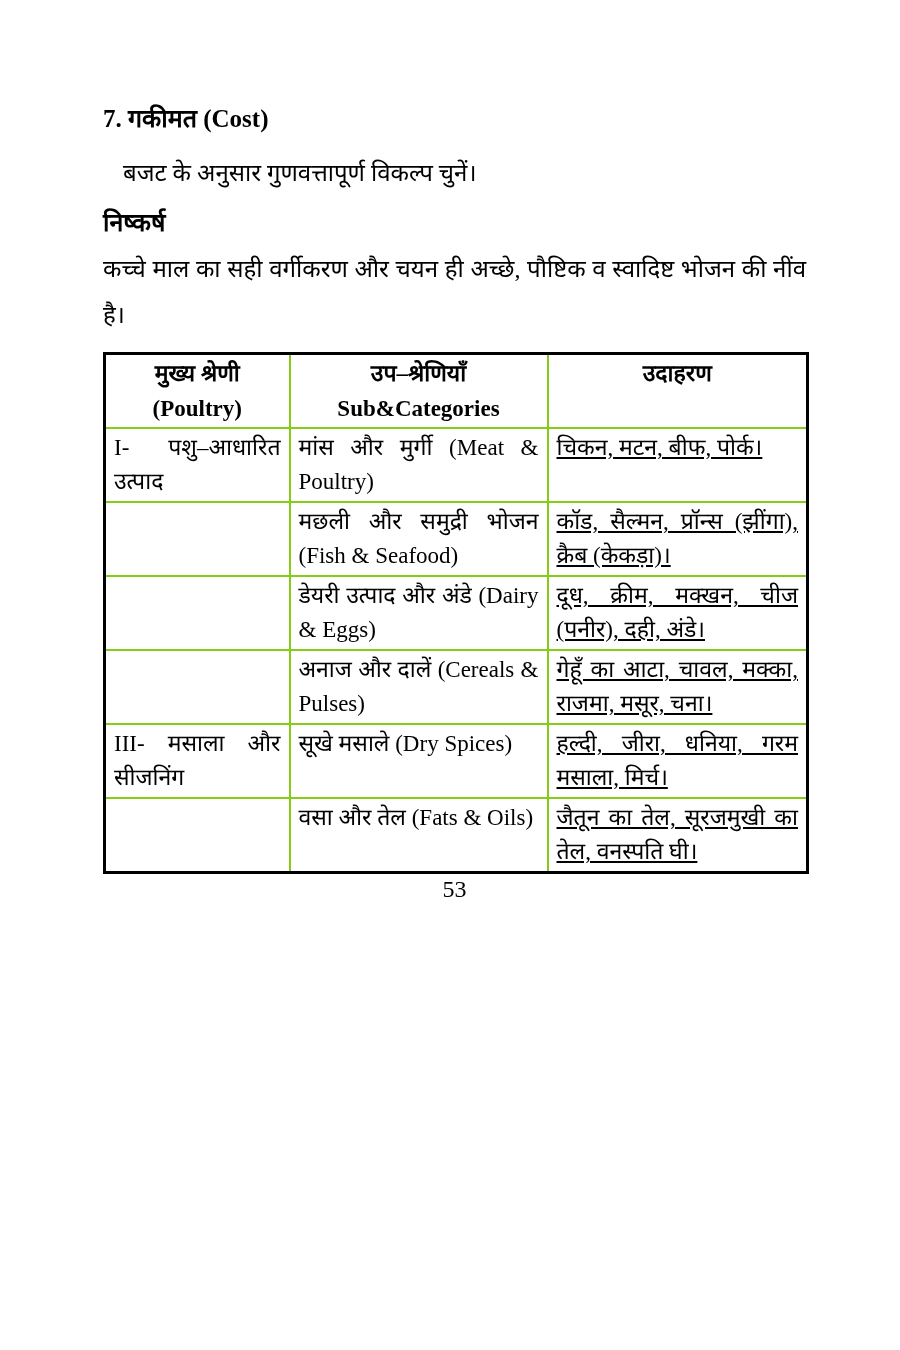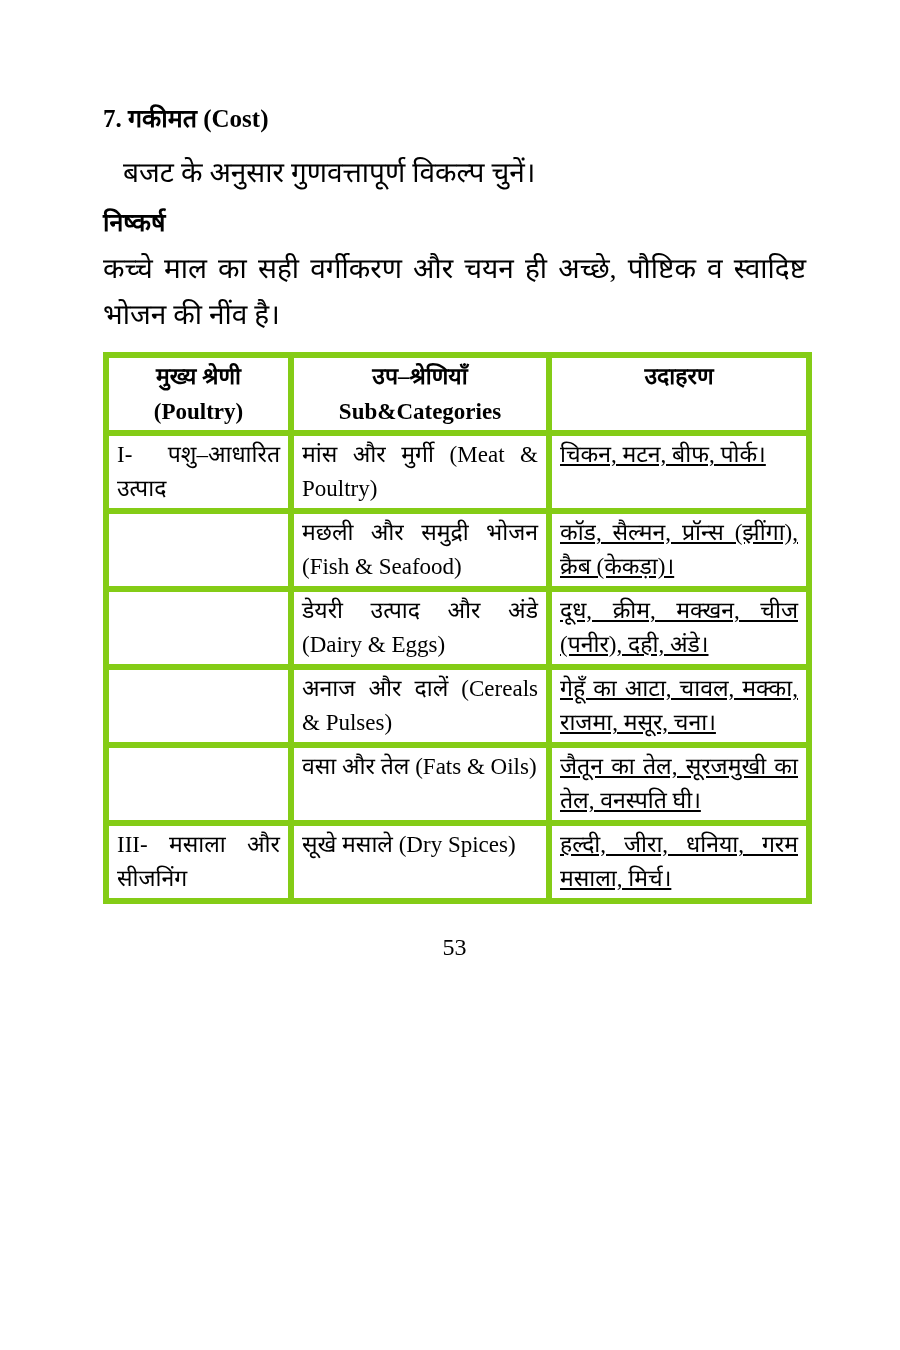--- a/index.html
+++ b/index.html
@@ -18,61 +18,60 @@
   }
   .heading {
     font-weight: bold;
     font-size: 25px;
     line-height: 46px;
     margin: 0;
     text-align: left;
   }
   .heading-cost { margin-bottom: 8px; }
   .para {
-    font-size: 28px;
+    font-size: 24px;
     line-height: 46px;
     margin: 0;
     text-align: justify;
   }
   .para-cost {
     text-align: left;
     padding-left: 20px;
     margin-bottom: 4px;
   }
   table.classification {
     border-collapse: collapse;
     table-layout: fixed;
     width: 703px;
     margin-top: 14px;
     border: 3px solid #000;
   }
   col.c1 { width: 185px; }
   col.c2 { width: 258px; }
   col.c3 { width: 260px; }
   th, td {
-    border: 6px solid #84cc16;
+    border: 2px solid #84cc16;
     vertical-align: top;
     padding: 2px 8px;
     font-size: 23px;
     line-height: 34px;
     overflow: hidden;
   }
   th {
     text-align: center;
     font-weight: bold;
     line-height: 35px;
     padding: 1px 4px;
   }
   td.cat  { text-align: justify; }
   td.sub  { text-align: justify; }
   td.ex   { text-align: justify; text-decoration: underline; }
   .page-number {
     text-align: center;
     font-size: 24px;
-    margin-top: 28px;
     line-height: 30px;
   }
 </style>
 </head>
 <body>
 
 <div class="page">
   <div class="content">
 
     <h2 class="heading heading-cost">7. गकीमत (Cost)</h2>
@@ -123,28 +122,28 @@
           <td class="cat"></td>
           <td class="sub">डेयरी उत्पाद और अंडे (Dairy &amp; Eggs)</td>
           <td class="ex">दूध, क्रीम, मक्खन, चीज (पनीर), दही, अंडे।</td>
         </tr>
         <tr>
           <td class="cat"></td>
           <td class="sub">अनाज और दालें (Cereals &amp; Pulses)</td>
           <td class="ex">गेहूँ का आटा, चावल, मक्का, राजमा, मसूर, चना।</td>
         </tr>
         <tr>
+          <td class="cat">III- मसाला और सीजनिंग</td>
+          <td class="sub">सूखे मसाले (Dry Spices)</td>
+          <td class="ex">हल्दी, जीरा, धनिया, गरम मसाला, मिर्च।</td>
+        </tr>
+        <tr>
           <td class="cat"></td>
           <td class="sub">वसा और तेल (Fats &amp; Oils)</td>
           <td class="ex">जैतून का तेल, सूरजमुखी का तेल, वनस्पति घी।</td>
-        </tr>
-        <tr>
-          <td class="cat">III- मसाला और सीजनिंग</td>
-          <td class="sub">सूखे मसाले (Dry Spices)</td>
-          <td class="ex">हल्दी, जीरा, धनिया, गरम मसाला, मिर्च।</td>
         </tr>
       </tbody>
     </table>
 
     <div class="page-number">53</div>
 
   </div>
 </div>
 
 </body></html>

